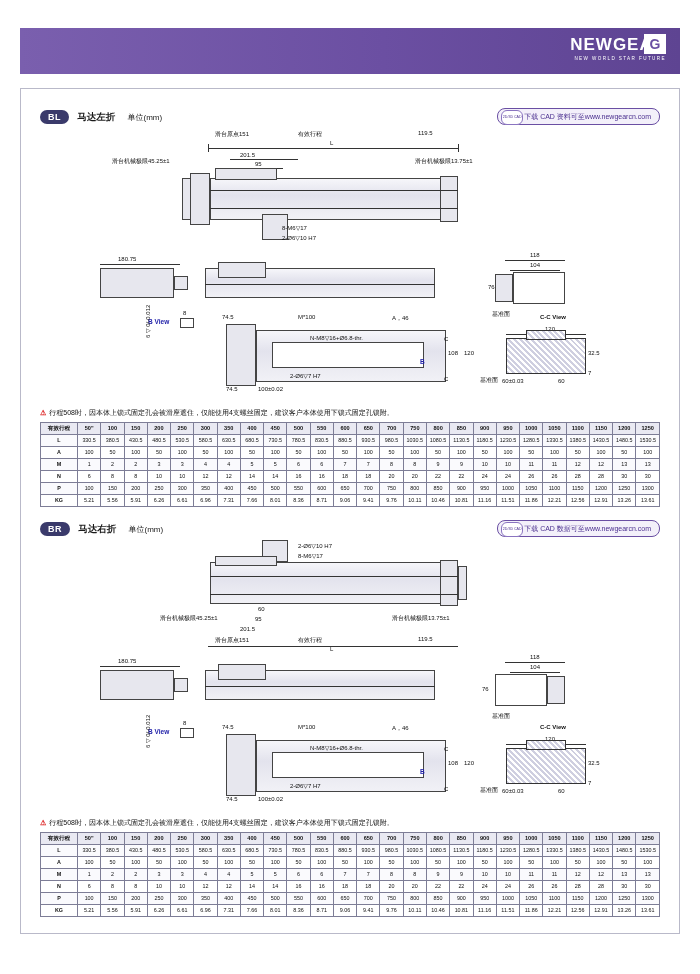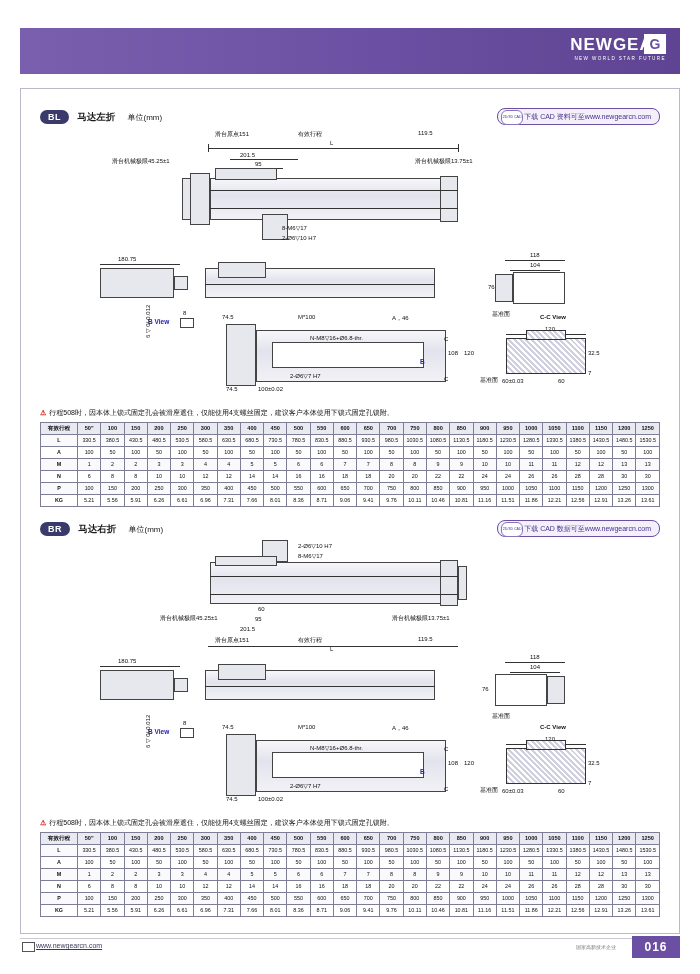--- a/index.html
+++ b/index.html
@@ -694,21 +694,14 @@
           <td>12.21</td>
           <td>12.56</td>
           <td>12.91</td>
           <td>13.26</td>
           <td>13.61</td>
         </tr>
       </tbody>
     </table>
   </div>
 
-  <div class="footer">
-    <div class="footer-line"></div>
-    <div class="footer-icon"></div>
-    <a class="footer-url" href="#">www.newgearcn.com</a>
-    <div class="footer-cn">国家高新技术企业</div>
-    <div class="pagenum">016</div>
-  </div>
 
 </div>
 
 </body></html>

